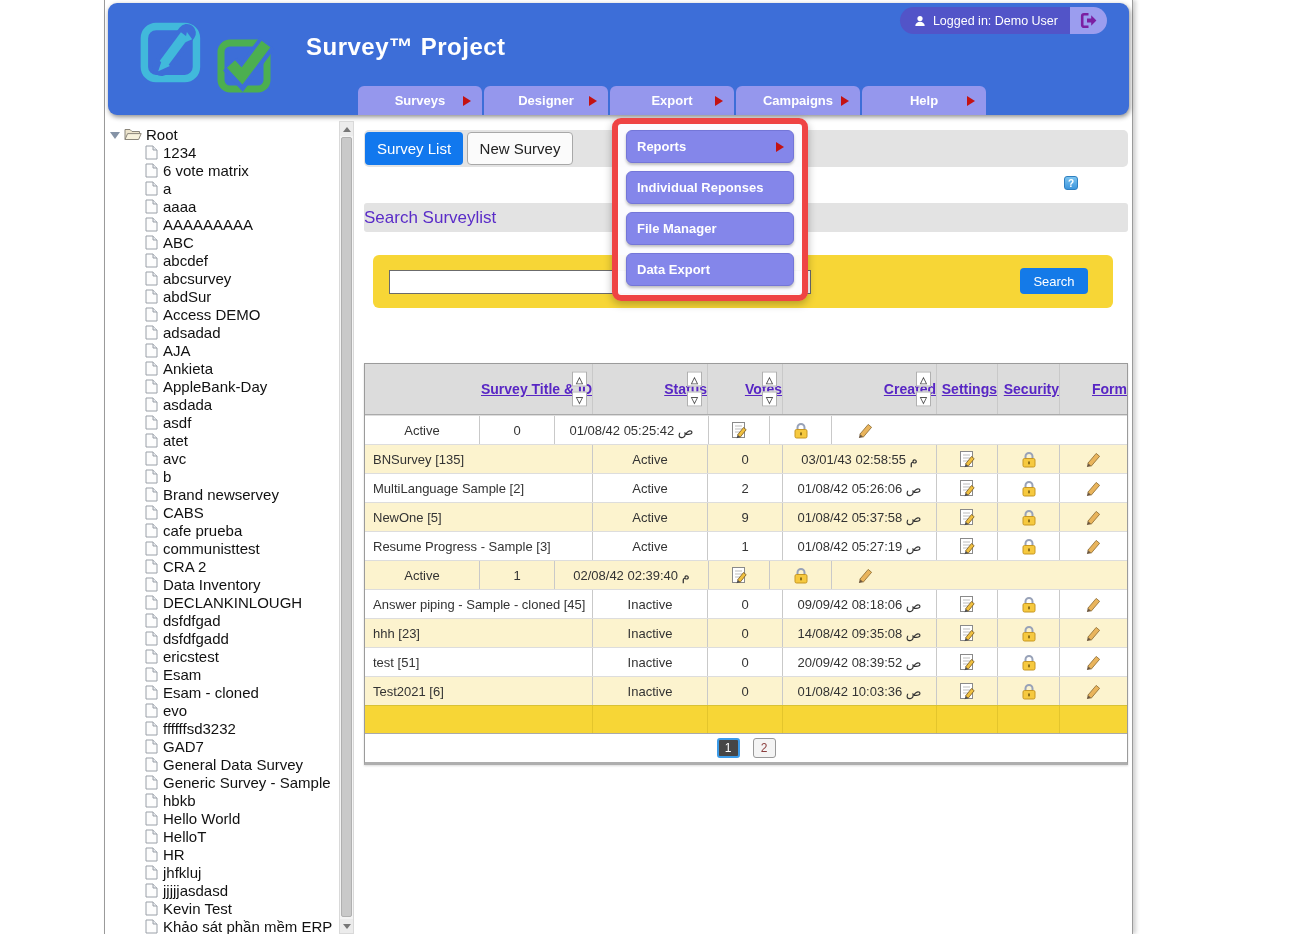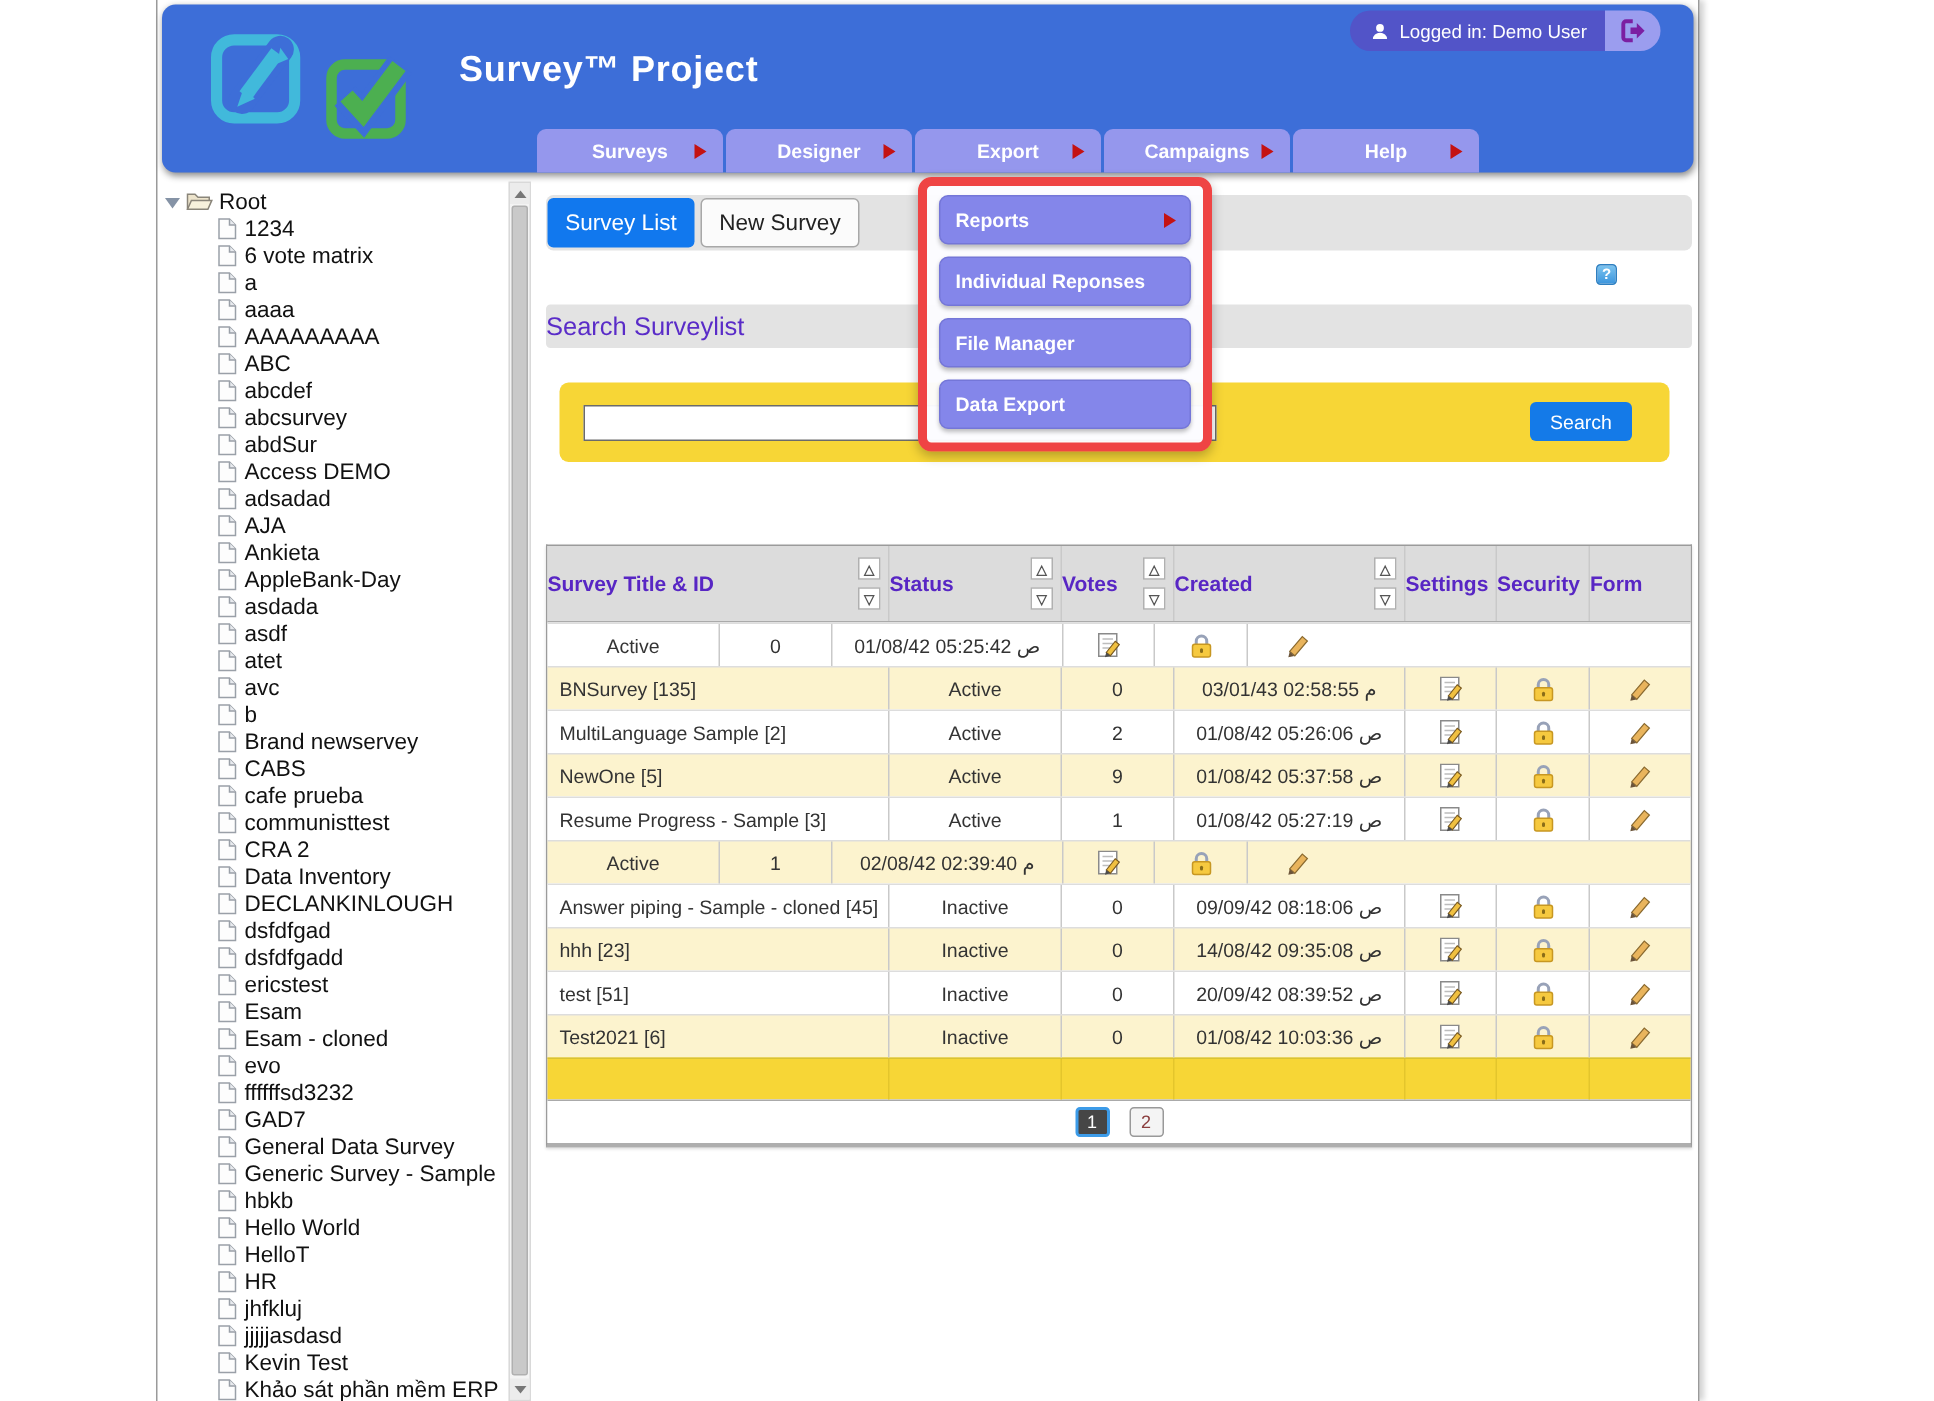--- a/index.html
+++ b/index.html
@@ -63,21 +63,21 @@
   .search-panel{position:absolute;left:9px;top:134px;width:740px;height:53px;background:#F7D636;border-radius:6px;}
   .search-input{position:absolute;left:16px;top:15px;width:412px;height:20px;border:1px solid #6b6b6b;
     font-size:13px;padding:1px 4px;font-family:"Liberation Sans",sans-serif;}
   .search-btn{position:absolute;left:647px;top:13px;width:68px;height:26px;background:#147AE8;border:none;
     border-radius:4px;color:#fff;font-size:13px;cursor:pointer;font-family:"Liberation Sans",sans-serif;}
   
   .table{position:absolute;left:0;top:242px;width:762px;border:1px solid #9b9b9b;
     border-bottom:3px solid #aeaeae;background:#fff;box-shadow:0 1px 2px rgba(0,0,0,.15);}
   .t-head{display:flex;height:50px;background:#DCDCDC;border-bottom:1px solid #aaa;
     color:#5826C4;font-weight:bold;font-size:14px;}
-  .h-cell{position:relative;display:flex;align-items:center;justify-content:flex-start;box-sizing:border-box;}
+  .h-cell{position:relative;display:flex;align-items:center;justify-content:flex-end;box-sizing:border-box;text-decoration:underline;}
   .sort-stack{position:absolute;right:5px;top:50%;transform:translateY(-50%);display:flex;
     flex-direction:column;gap:5px;}
   .sort-btn{width:15px;height:15px;background:#fff;border:1px solid #b0b0b0;display:flex;align-items:center;
     justify-content:center;font-size:9px;color:#555;cursor:pointer;box-sizing:border-box;}
   .t-row{display:flex;height:28px;background:#fff;border-top:1px solid #ddd;font-size:13px;color:#333;}
   .t-row.alt{background:#FCF3CE;}
   .cell{display:flex;align-items:center;justify-content:center;box-sizing:border-box;}
   .bdr{border-right:1px solid #c9c9c9;}
   .c1{width:228px;} .c2{width:115px;} .c3{width:75px;} .c4{width:154px;}
   .c5{width:61px;} .c6{width:62px;} .c7{width:67px;}

